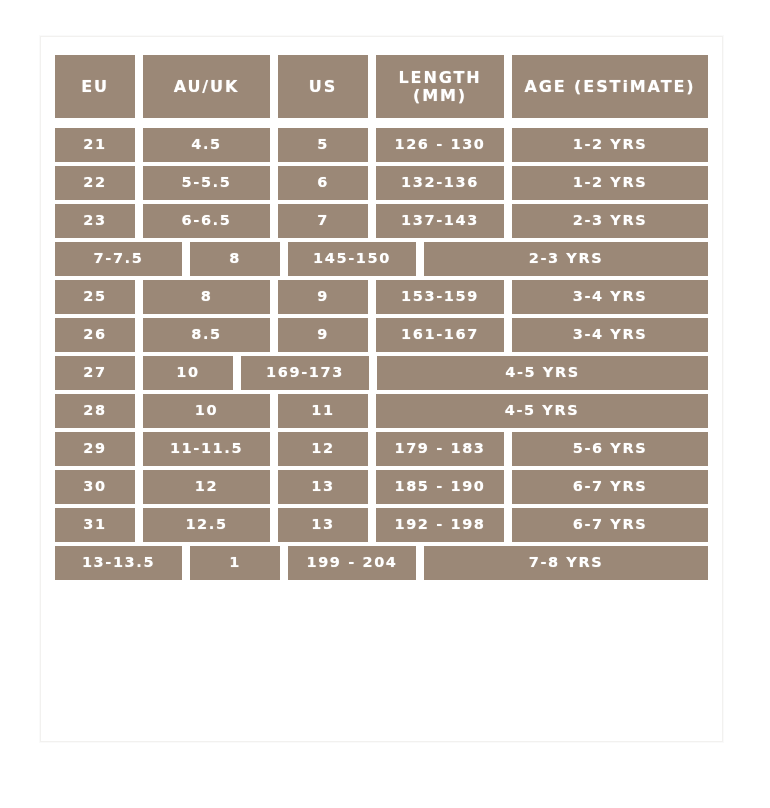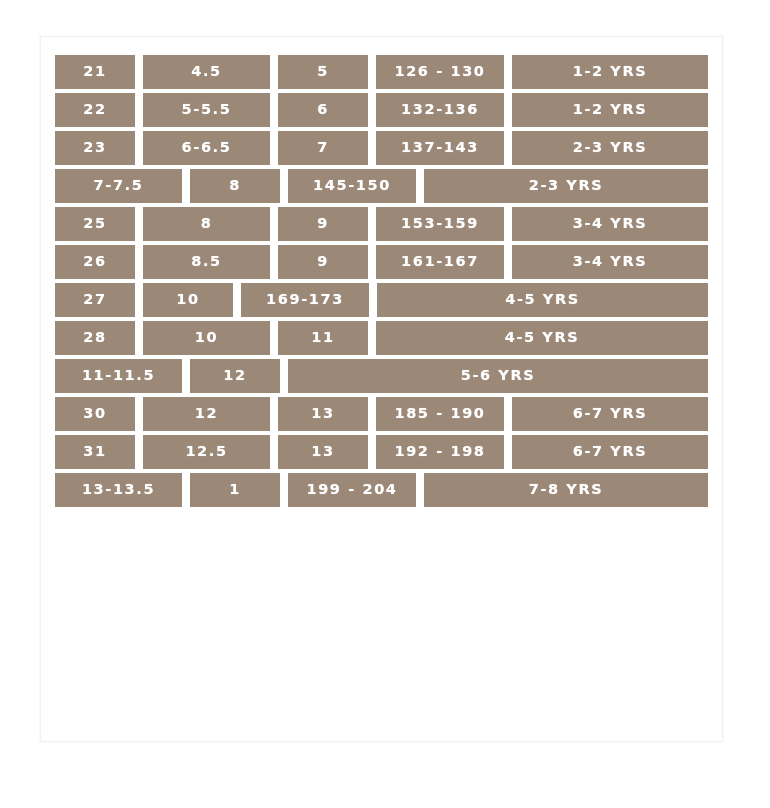--- a/index.html
+++ b/index.html
@@ -75,20 +75,28 @@
   .col-us     { width: 90px;  flex: 0 0 90px; }
   .col-length { width: 128px; flex: 0 0 128px; }
   .col-age    { flex: 1 1 auto; }
 </style>
 </head>
 <body>
 
 <div id="size-chart-card">
   <div class="table-wrap">
 
+    <div class="chart-row header-row">
+      <div class="cell col-eu">EU</div>
+      <div class="cell col-auuk">AU/UK</div>
+      <div class="cell col-us">US</div>
+      <div class="cell col-length">LENGTH
+(MM)</div>
+      <div class="cell col-age">AGE (ESTiMATE)</div>
+    </div>
 
     <div id="rows-container">
         <div class="chart-row">
           <div class="cell col-eu">21</div>
           <div class="cell col-auuk">4.5</div>
           <div class="cell col-us">5</div>
           <div class="cell col-length">126 - 130</div>
           <div class="cell col-age">1-2 YRS</div>
         </div>
         <div class="chart-row">
@@ -131,22 +139,24 @@
           <div class="cell col-length">169-173</div>
           <div class="cell col-age">4-5 YRS</div>
         </div>
         <div class="chart-row">
           <div class="cell col-eu">28</div>
           <div class="cell col-auuk">10</div>
           <div class="cell col-us">11</div>
           <div class="cell col-age">4-5 YRS</div>
         </div>
         <div class="chart-row">
+          <div class="cell col-eu">29</div>
           <div class="cell col-auuk">11-11.5</div>
           <div class="cell col-us">12</div>
+          <div class="cell col-length">179 - 183</div>
           <div class="cell col-age">5-6 YRS</div>
         </div>
         <div class="chart-row">
           <div class="cell col-eu">30</div>
           <div class="cell col-auuk">12</div>
           <div class="cell col-us">13</div>
           <div class="cell col-length">185 - 190</div>
           <div class="cell col-age">6-7 YRS</div>
         </div>
         <div class="chart-row">

